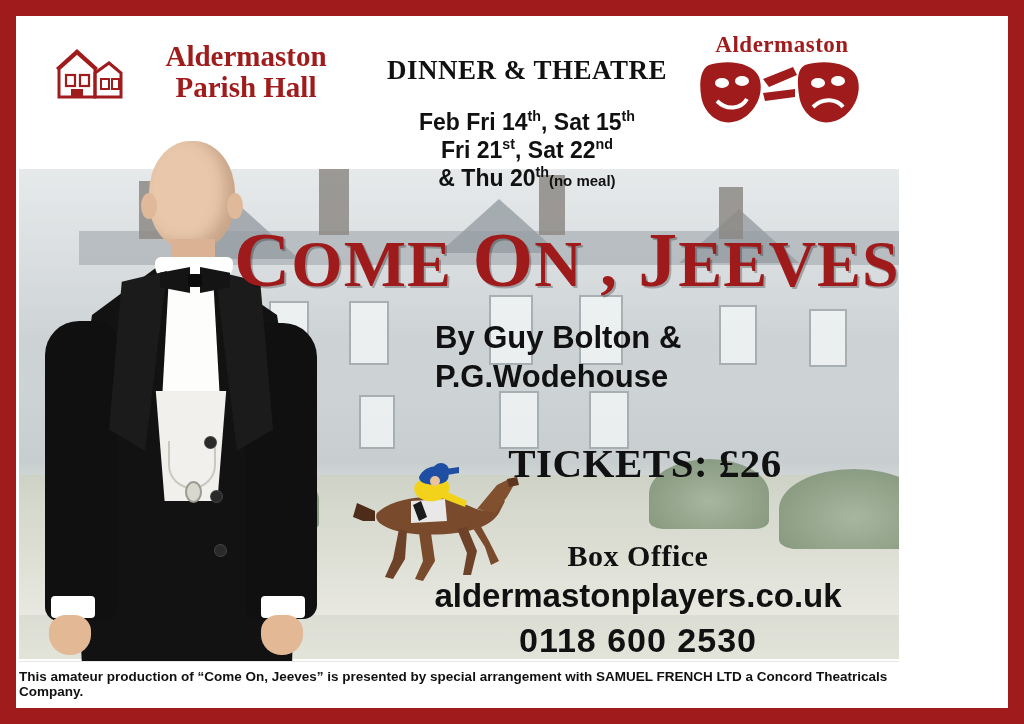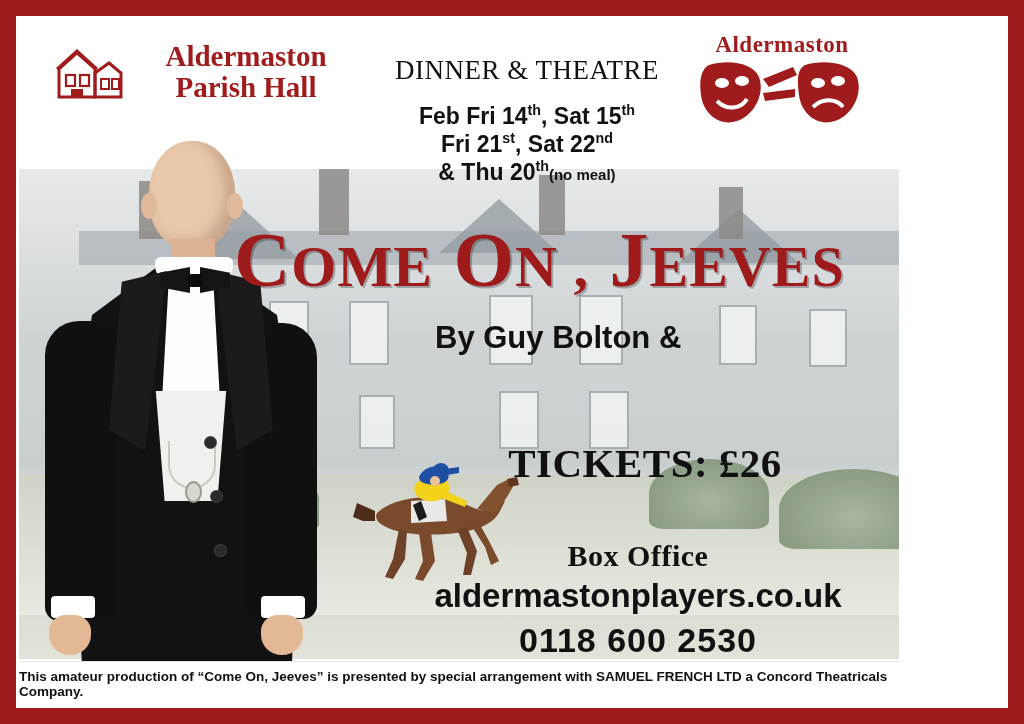--- a/index.html
+++ b/index.html
@@ -172,41 +172,41 @@
   .players-bottom { font-size: 23px; margin-top: 2px; }
   .masks { position: relative; height: 66px; margin: 2px 0 0 0; }
 
   
   .header-center {
     position: absolute; left: 318px; top: 36px; width: 380px; z-index: 20;
     text-align: center; color: #111;
   }
   .dinner-theatre {
     font-family: "Liberation Serif", serif;
-    font-weight: normal; font-size: 27px; letter-spacing: 0.5px;
-    margin-bottom: 16px;
+    font-weight: bold; font-size: 27px; letter-spacing: 0.5px;
+    margin-bottom: 22px;
   }
   .dateline {
     font-weight: bold; font-size: 23px; line-height: 1.22; color: #111;
   }
   .dateline sup { font-size: 0.62em; }
   .nomeal { font-size: 15px; font-weight: bold; }
 
   
   .show-title {
     position: absolute; left: 215px; top: 196px; width: 760px; z-index: 25;
     font-family: "Liberation Serif", serif;
     font-weight: bold;
     font-size: 78px;
     color: #9f1b1b;
     letter-spacing: 1px;
     white-space: nowrap;
     text-shadow: 2px 2px 0 rgba(0,0,0,0.25);
   }
-  .show-title .sm { font-size: 58px; }
+  .show-title .sm { font-size: 66px; }
 
   
   .authors {
     position: absolute; right: 44px; top: 300px; width: 420px; z-index: 25;
     text-align: left; font-weight: bold; font-size: 31px; line-height: 1.25; color: #111;
   }
   .tickets {
     position: absolute; right: 44px; top: 420px; width: 420px; z-index: 25; text-align: center;
   }
   .tickets-main {
@@ -372,20 +372,21 @@
     </div>
 
     <div class="show-title">
       <span>C</span><span class="sm">OME</span>
       <span>O</span><span class="sm">N ,</span>
       <span>J</span><span class="sm">EEVES</span>
     </div>
 
     <div class="authors">
       <div>By Guy Bolton &amp;</div>
+      <div>P.G.Wodehouse</div>
     </div>
 
     <div class="tickets">
       <div class="tickets-main">TICKETS: £26</div>
     </div>
 
     <div class="boxoffice">
       <div class="bo-label">Box Office</div>
       <div class="bo-url">aldermastonplayers.co.uk</div>
       <div class="bo-phone">0118 600 2530</div>

